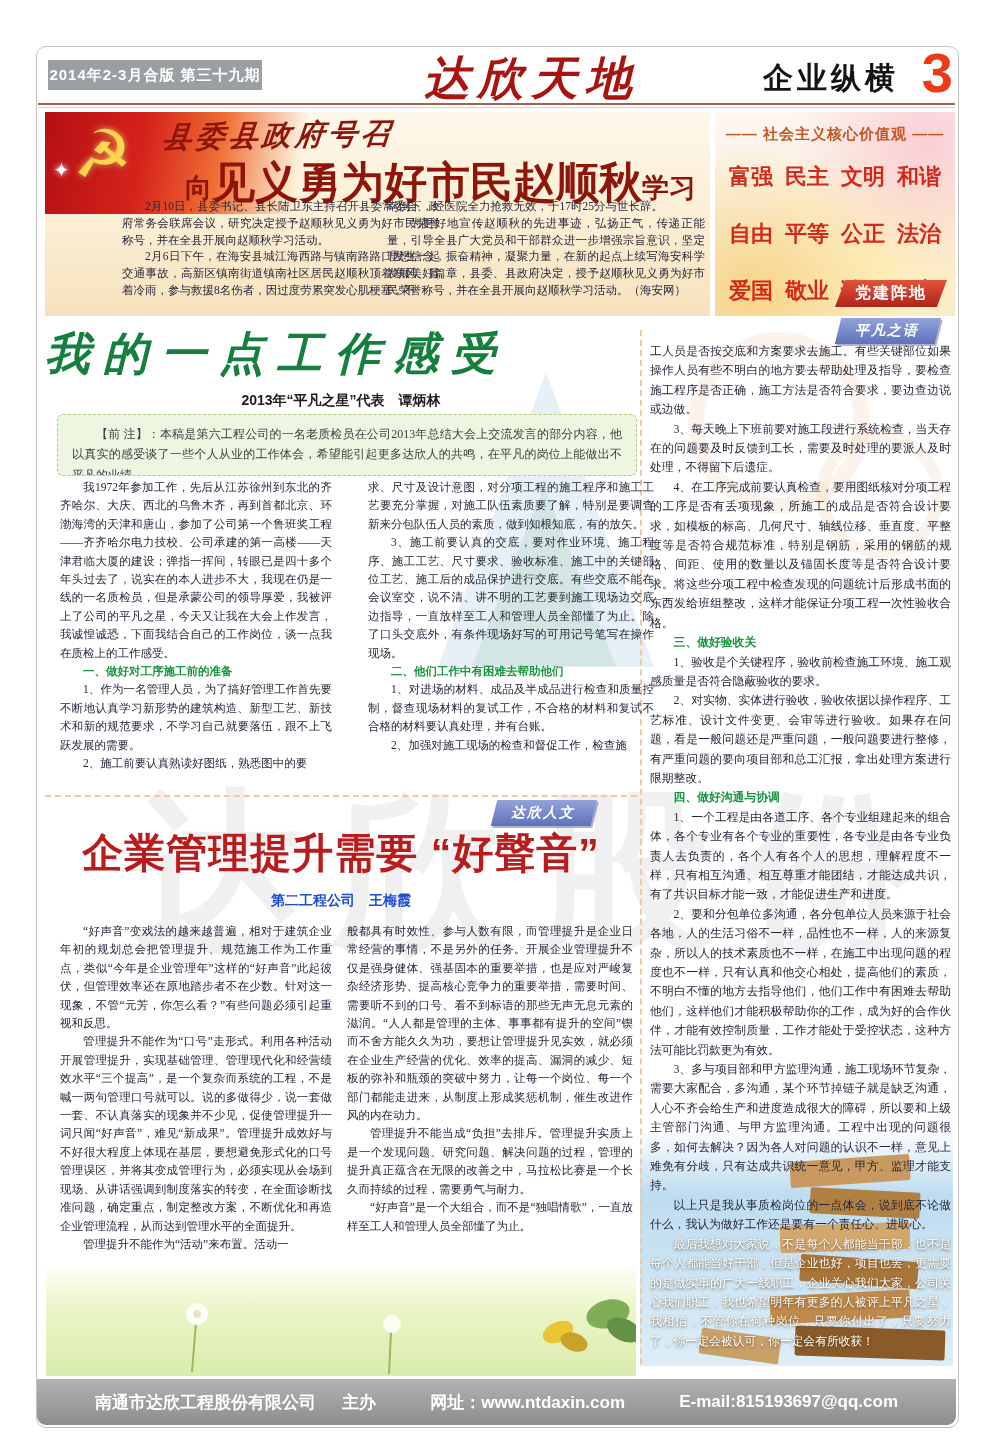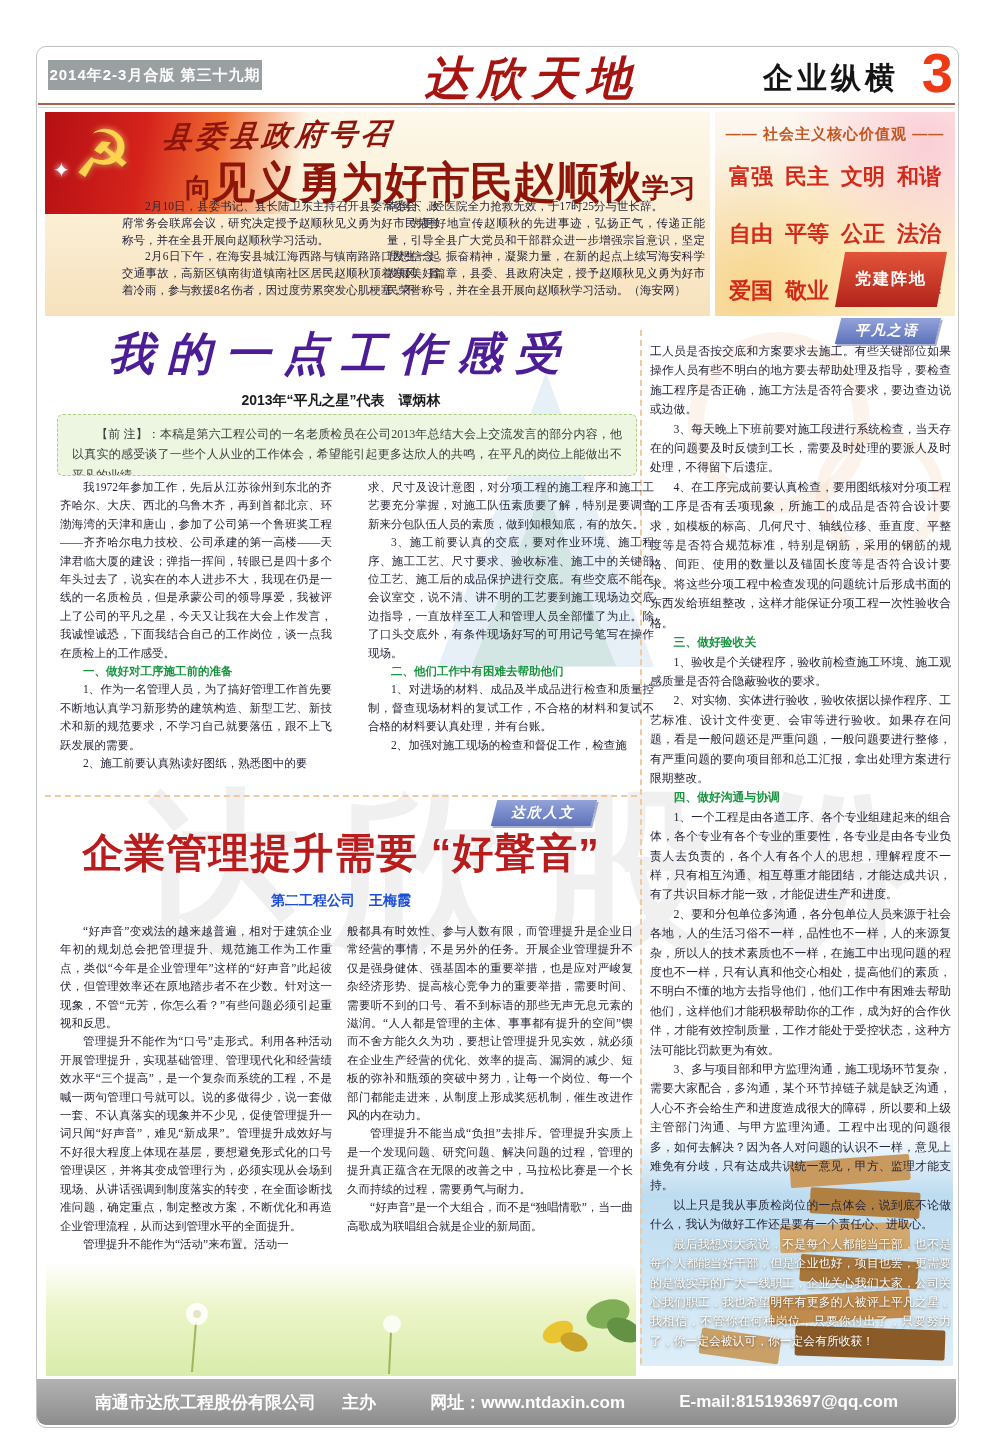--- a/index.html
+++ b/index.html
@@ -45,39 +45,39 @@
     background:
       radial-gradient(circle at 15% 88%, rgba(248,205,110,.75), rgba(248,205,110,0) 55%),
       radial-gradient(circle at 88% 15%, rgba(249,190,205,.7), rgba(249,190,205,0) 50%),
       radial-gradient(circle at 70% 78%, rgba(255,240,180,.9), rgba(255,240,180,0) 60%),
       linear-gradient(180deg,#fdf7f0,#f6ead7);}
   .values-title{margin-top:13px;text-align:center;color:#c2571f;font-size:15px;font-weight:bold;
                 font-family:"Liberation Sans",sans-serif;letter-spacing:1px;}
   .values-grid{display:grid;grid-template-columns:repeat(4,1fr);row-gap:27px;padding:18px 8px 0;
                text-align:center;}
   .value-item{font-family:"Liberation Sans",sans-serif;font-size:22px;font-weight:900;color:#d2291a;}
-  .ribbon-red{position:absolute;right:8px;bottom:9px;padding:17px 20px;color:#fff;font-size:16px;
+  .ribbon-red{position:absolute;right:8px;bottom:9px;padding:3px 20px;color:#fff;font-size:16px;
               font-weight:bold;font-family:"Liberation Sans",sans-serif;letter-spacing:2px;
               background:linear-gradient(180deg,#e3543a,#b0231a);
               clip-path:polygon(9% 0,100% 0,91% 100%,0 100%);}
 
   
   .col{text-align:justify;overflow:hidden;color:#26263a;z-index:2;}
   .col p{margin:0;text-indent:2em;}
   .col p.cont{text-indent:0;}
   .col p.subhead{color:#17953f;font-weight:bold;font-family:"Liberation Sans",sans-serif;}
   .col p.on-photo{color:#ffffff;text-shadow:0 1px 3px rgba(70,50,20,.85);}
 
   
   .tag-blue{z-index:3;color:#fff;font-size:14px;font-weight:bold;
             font-family:"Liberation Sans",sans-serif;padding:4px 18px;letter-spacing:2px;
             background:linear-gradient(180deg,#93a3da,#5d72ba);transform:skewX(-14deg);
             box-shadow:2px 2px 0 rgba(70,85,150,.45);white-space:nowrap;}
-  .work-title{left:45px;top:324px;width:592px;text-align:center;font-size:45px;font-weight:900;
-              font-style:italic;color:#4c1d95;letter-spacing:13px;z-index:2;white-space:nowrap;}
+  .work-title{left:45px;top:324px;width:592px;text-align:left;font-size:45px;font-weight:900;
+              font-style:italic;color:#15803d;letter-spacing:13px;z-index:2;white-space:nowrap;}
   .work-byline{left:45px;top:392px;width:592px;text-align:center;font-size:14px;font-weight:bold;
                color:#1c1c1c;z-index:2;font-family:"Liberation Sans",sans-serif;}
   .preface{left:57px;top:414px;width:550px;height:42px;padding:9px 14px;background:#edf6e1;
            border:1px dashed #aace7e;border-radius:6px;font-size:12px;line-height:1.7;
            color:#3d3d3d;text-align:justify;text-indent:2em;overflow:hidden;z-index:2;}
   .w-col1{left:60px;top:478px;width:272px;height:314px;font-size:11.5px;line-height:18.4px;}
   .w-col2{left:347px;top:478px;width:286px;height:314px;font-size:11.5px;line-height:18.4px;margin-left:21px;}
   .w-col3{left:650px;top:342px;width:301px;height:1022px;font-size:11.8px;line-height:19.4px;}
 
   
@@ -221,21 +221,21 @@
   <div class="abs voice-byline">第二工程公司　王梅霞</div>
 
   <div class="abs col v-col1">
     <p>“好声音”变戏法的越来越普遍，相对于建筑企业年初的规划总会把管理提升、规范施工作为工作重点，类似“今年是企业管理年”这样的“好声音”此起彼伏，但管理效率还在原地踏步者不在少数。针对这一现象，不管“元芳，你怎么看？”有些问题必须引起重视和反思。</p>
     <p>管理提升不能作为“口号”走形式。利用各种活动开展管理提升，实现基础管理、管理现代化和经营绩效水平“三个提高”，是一个复杂而系统的工程，不是喊一两句管理口号就可以。说的多做得少，说一套做一套、不认真落实的现象并不少见，促使管理提升一词只闻“好声音”，难见“新成果”。管理提升成效好与不好很大程度上体现在基层，要想避免形式化的口号管理误区，并将其变成管理行为，必须实现从会场到现场、从讲话强调到制度落实的转变，在全面诊断找准问题，确定重点，制定整改方案，不断优化和再造企业管理流程，从而达到管理水平的全面提升。</p>
     <p>管理提升不能作为“活动”来布置。活动一</p>
   </div>
   <div class="abs col v-col2">
     <p class="cont">般都具有时效性、参与人数有限，而管理提升是企业日常经营的事情，不是另外的任务。开展企业管理提升不仅是强身健体、强基固本的重要举措，也是应对严峻复杂经济形势、提高核心竞争力的重要举措，需要时间、需要听不到的口号、看不到标语的那些无声无息元素的滋润。“人人都是管理的主体、事事都有提升的空间”锲而不舍方能久久为功，要想让管理提升见实效，就必须在企业生产经营的优化、效率的提高、漏洞的减少、短板的弥补和瓶颈的突破中努力，让每一个岗位、每一个部门都能走进来，从制度上形成奖惩机制，催生改进作风的内在动力。</p>
     <p>管理提升不能当成“负担”去排斥。管理提升实质上是一个发现问题、研究问题、解决问题的过程，管理的提升真正蕴含在无限的改善之中，马拉松比赛是一个长久而持续的过程，需要勇气与耐力。</p>
-    <p>“好声音”是一个大组合，而不是“独唱情歌”，当一曲高歌成为联唱组合就是企业的新局面。</p>
+    <p>“好声音”是一个大组合，而不是“独唱情歌”，一直放样至工人和管理人员全部懂了为止。</p>
   </div>
 
   <div class="abs meadow">
     <svg width="590" height="114">
       <line x1="150" y1="60" x2="146" y2="110" stroke="#9db85a" stroke-width="2"></line>
       <circle cx="151" cy="52" r="11" fill="rgba(255,255,255,.85)"></circle>
       <circle cx="151" cy="52" r="4" fill="#e7e3c8"></circle>
       <line x1="345" y1="70" x2="343" y2="112" stroke="#9db85a" stroke-width="2"></line>
       <circle cx="346" cy="62" r="9" fill="rgba(255,255,255,.8)"></circle>
       <ellipse cx="512" cy="70" rx="16" ry="10" fill="#e8c531" transform="rotate(-25 512 70)"></ellipse>

